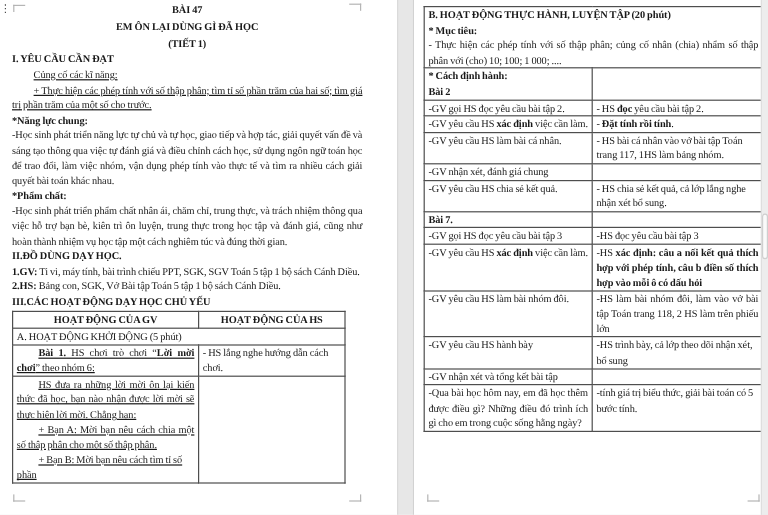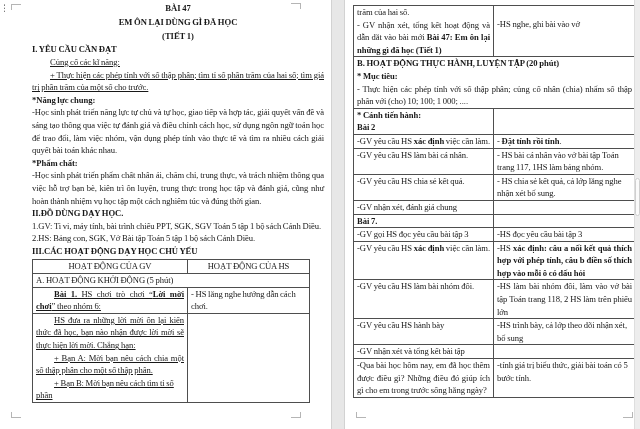--- a/index.html
+++ b/index.html
@@ -8,41 +8,41 @@
     background:#e7e7e7;
     font-family:"Liberation Serif","DejaVu Serif",serif;
     color:#181818;
   }
   .page{position:absolute;top:0;height:429px;background:#ffffff;}
   .page-left{left:0;width:331px;border-right:1px solid #d2d2d2;}
   .page-right{left:344px;width:290px;border-left:1px solid #d2d2d2;}
   .content-left{
     position:absolute;left:10px;top:2px;width:292px;
     font-size:8.6px;line-height:12.6px;
-    letter-spacing:-0.05px;word-spacing:-0.4px;margin-left:22px;
+    letter-spacing:-0.05px;word-spacing:-0.4px;
   }
   .content-right{
     position:absolute;left:8px;top:3px;width:282px;
     font-size:8.6px;line-height:12.6px;
     letter-spacing:-0.05px;word-spacing:-0.4px;
   }
   p{margin:0;}
   .b{font-weight:bold;}
   .center{text-align:center;font-weight:bold;line-height:13.8px;}
   .jus{text-align:justify;}
   .ind{text-indent:18px;text-decoration:underline;}
   table.doc{border-collapse:collapse;table-layout:fixed;margin-top:2px;}
   table.doc td, table.doc th{
     border:1px solid #4e4e4e;vertical-align:top;
     padding:0 3px;font-size:8.6px;line-height:12.6px;font-weight:normal;
   }
-  table.doc th{text-align:center;font-weight:normal;}
+  table.doc th{text-align:center;font-weight:bold;}
   .lt{width:277px;}
   .rt{width:282px;}
-  .span-b{font-weight:normal;}
+  .span-b{font-weight:bold;}
   .row-tall td{height:74px;}
   .pt1{padding-top:12px !important;}
   
   .mark{position:absolute;width:9px;height:5px;}
   .mk-tl{border-top:1px solid #b5b5b5;border-left:1px solid #b5b5b5;}
   .mk-tr{border-top:1px solid #b5b5b5;border-right:1px solid #b5b5b5;}
   .mk-bl{border-bottom:1px solid #b5b5b5;border-left:1px solid #b5b5b5;}
   .mk-br{border-bottom:1px solid #b5b5b5;border-right:1px solid #b5b5b5;}
   
   .dots{
@@ -119,75 +119,74 @@
 </div>
 
 <div class="page page-right">
   <div class="content-right">
     <table class="doc rt">
       <colgroup>
           <col style="width:140px">
           <col style="width:142px">
         </colgroup>
       <tbody>
-          <tr>
-        <td>
-          <p><span>trăm của hai số.</span></p>
-          <p class="jus"><span>- GV nhận xét, tổng kết hoạt động và dẫn dắt vào bài mới </span><span class="b">Bài 47: Em ôn lại những gì đã học (Tiết 1)</span></p>
-        </td>
-        <td class="pt1">
-              <p><span>-HS nghe, ghi bài vào vở</span></p>
-            </td>
-      </tr>
       <tr>
         <td colspan="2">
           <p><span class="b">B. HOẠT ĐỘNG THỰC HÀNH, LUYỆN TẬP (20 phút)</span></p>
           <p><span class="b">* Mục tiêu:</span></p>
           <p class="jus"><span>- Thực hiện các phép tính với số thập phân; củng cố nhân (chia) nhẩm số thập phân với (cho) 10; 100; 1 000; ....</span></p>
         </td>
       </tr>
       <tr>
         <td>
-          <p><span class="b">* Cánh tiến hành:</span></p>
+          <p><span class="b">* Cách định hành:</span></p>
           <p><span class="b">Bài 2</span></p>
         </td>
         <td></td>
       </tr>
       <tr>
         <td>
+              <p><span>-GV gọi HS đọc yêu cầu bài tập 2.</span></p>
+            </td>
+        <td>
+              <p><span>- HS </span><span class="b">đọc</span><span> yêu cầu bài tập 2.</span></p>
+            </td>
+      </tr>
+      <tr>
+        <td>
               <p><span>-GV yêu cầu HS </span><span class="b">xác định</span><span> việc cần làm.</span></p>
             </td>
         <td>
               <p><span>- </span><span class="b">Đặt tính rồi tính</span><span>.</span></p>
             </td>
       </tr>
       <tr>
         <td>
               <p><span>-GV yêu cầu HS làm bài cá nhân.</span></p>
             </td>
         <td>
               <p><span>- HS bài cá nhân vào vở bài tập Toán trang 117, 1HS làm bảng nhóm.</span></p>
             </td>
       </tr>
       <tr>
         <td>
+              <p><span>-GV nhận xét, đánh giá chung</span></p>
+            </td>
+        <td></td>
+      </tr>
+      <tr>
+        <td>
               <p><span>-GV yêu cầu HS chia sẻ kết quả.</span></p>
             </td>
         <td>
               <p><span>- HS chia sẻ kết quả, cả lớp lắng nghe nhận xét bổ sung.</span></p>
             </td>
       </tr>
       <tr>
         <td>
-              <p><span>-GV nhận xét, đánh giá chung</span></p>
-            </td>
-        <td></td>
-      </tr>
-      <tr>
-        <td>
               <p><span class="b">Bài 7.</span></p>
             </td>
         <td></td>
       </tr>
       <tr>
         <td>
               <p><span>-GV gọi HS đọc yêu cầu bài tập 3</span></p>
             </td>
         <td>
               <p><span>-HS đọc yêu cầu bài tập 3</span></p>
@@ -218,21 +217,21 @@
             </td>
       </tr>
       <tr>
         <td>
               <p><span>-GV nhận xét và tổng kết bài tập</span></p>
             </td>
         <td></td>
       </tr>
       <tr>
         <td>
-              <p class="jus"><span>-Qua bài học hôm nay, em đã học thêm được điều gì? Những điều đó giúp ích gì cho em trong trước sống hằng ngày?</span></p>
+              <p class="jus"><span>-Qua bài học hôm nay, em đã học thêm được điều gì? Những điều đó trình ích gì cho em trong cuộc sống hằng ngày?</span></p>
             </td>
         <td>
               <p><span>-tính giá trị biểu thức, giải bài toán có 5 bước tính.</span></p>
             </td>
       </tr>
     </tbody>
       </table>
   </div>
   <div class="mark mk-bl" style="left:11px;top:412px;"></div>
   <div class="mark mk-br" style="left:278px;top:412px;"></div>

